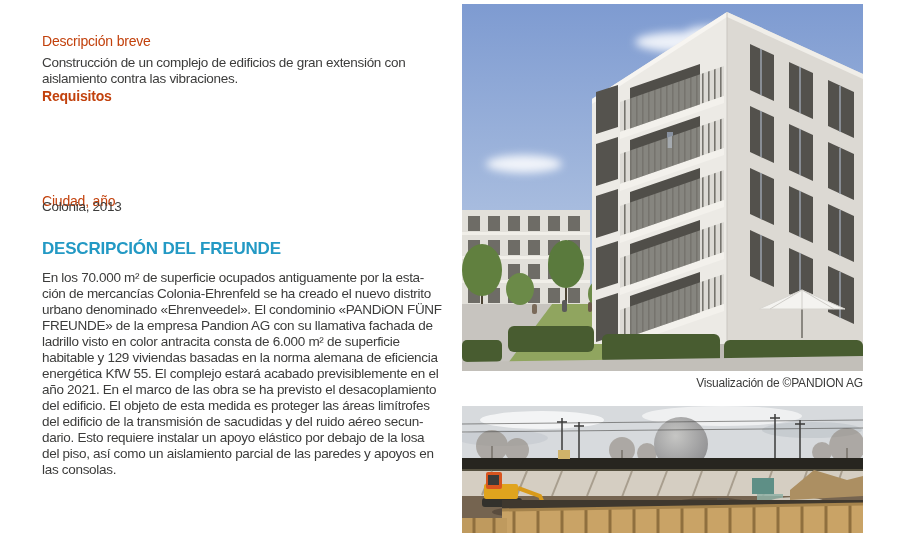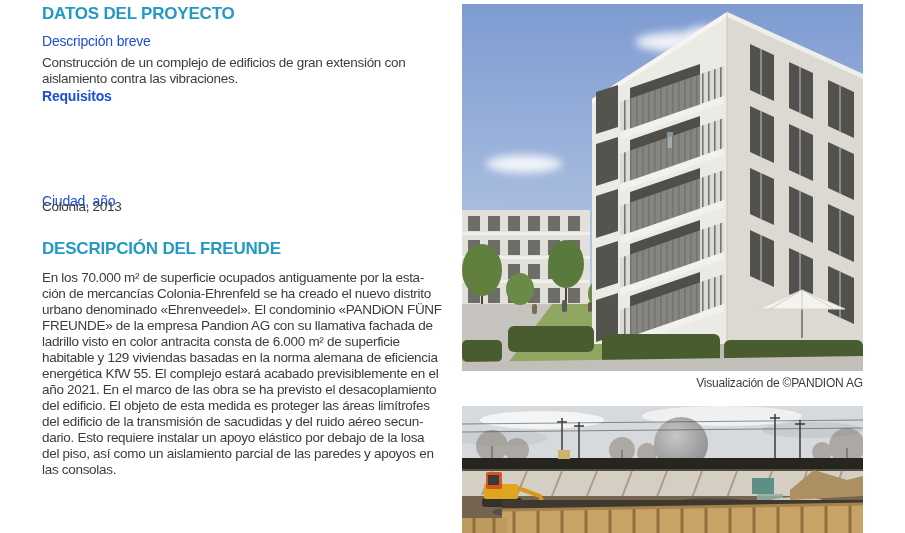--- a/index.html
+++ b/index.html
@@ -12,21 +12,21 @@
   
   .abs { position: absolute; }
   .sec-title {
     left: 42px; width: 418px; margin: 0;
     font-size: 17px; font-weight: bold; letter-spacing: -0.2px;
     color: #2399c4;
   }
   .sub-label {
     left: 42px; width: 418px;
     font-size: 14px; letter-spacing: -0.2px;
-    color: #1d4ed8;
+    color: #c2410c;
   }
   .body-text {
     left: 42px; width: 420px;
     font-size: 13.5px; line-height: 16px; letter-spacing: -0.3px;
     color: #3c3c3b; white-space: pre-line;
   }
   #title-datos       { top: 4px; }
   #sub-descripcion   { top: 33px; }
   #body-descripcion  { top: 55px; }
   #sub-requisitos    { top: 88px; font-weight: bold; }
@@ -43,21 +43,20 @@
   .caption {
     position: absolute; left: 462px; top: 376px; width: 401px;
     font-size: 12px; letter-spacing: -0.2px; color: #3c3c3b; text-align: right;
   }
 </style>
 </head>
 <body>
 
 <div class="page">
 
-  <h1 class="abs sec-title" id="title-datos">DATOS DEL PROYECTO</h1>
 
   <div class="abs sub-label" id="sub-descripcion">Descripción breve</div>
   <div class="abs body-text" id="body-descripcion">Construcción de un complejo de edificios de gran extensión con
 aislamiento contra las vibraciones.</div>
 
   <div class="abs sub-label" id="sub-requisitos">Requisitos</div>
 
   <div class="abs sub-label" id="sub-ciudad">Ciudad, año</div>
   <div class="abs body-text" id="body-ciudad">Colonia, 2013</div>
 

